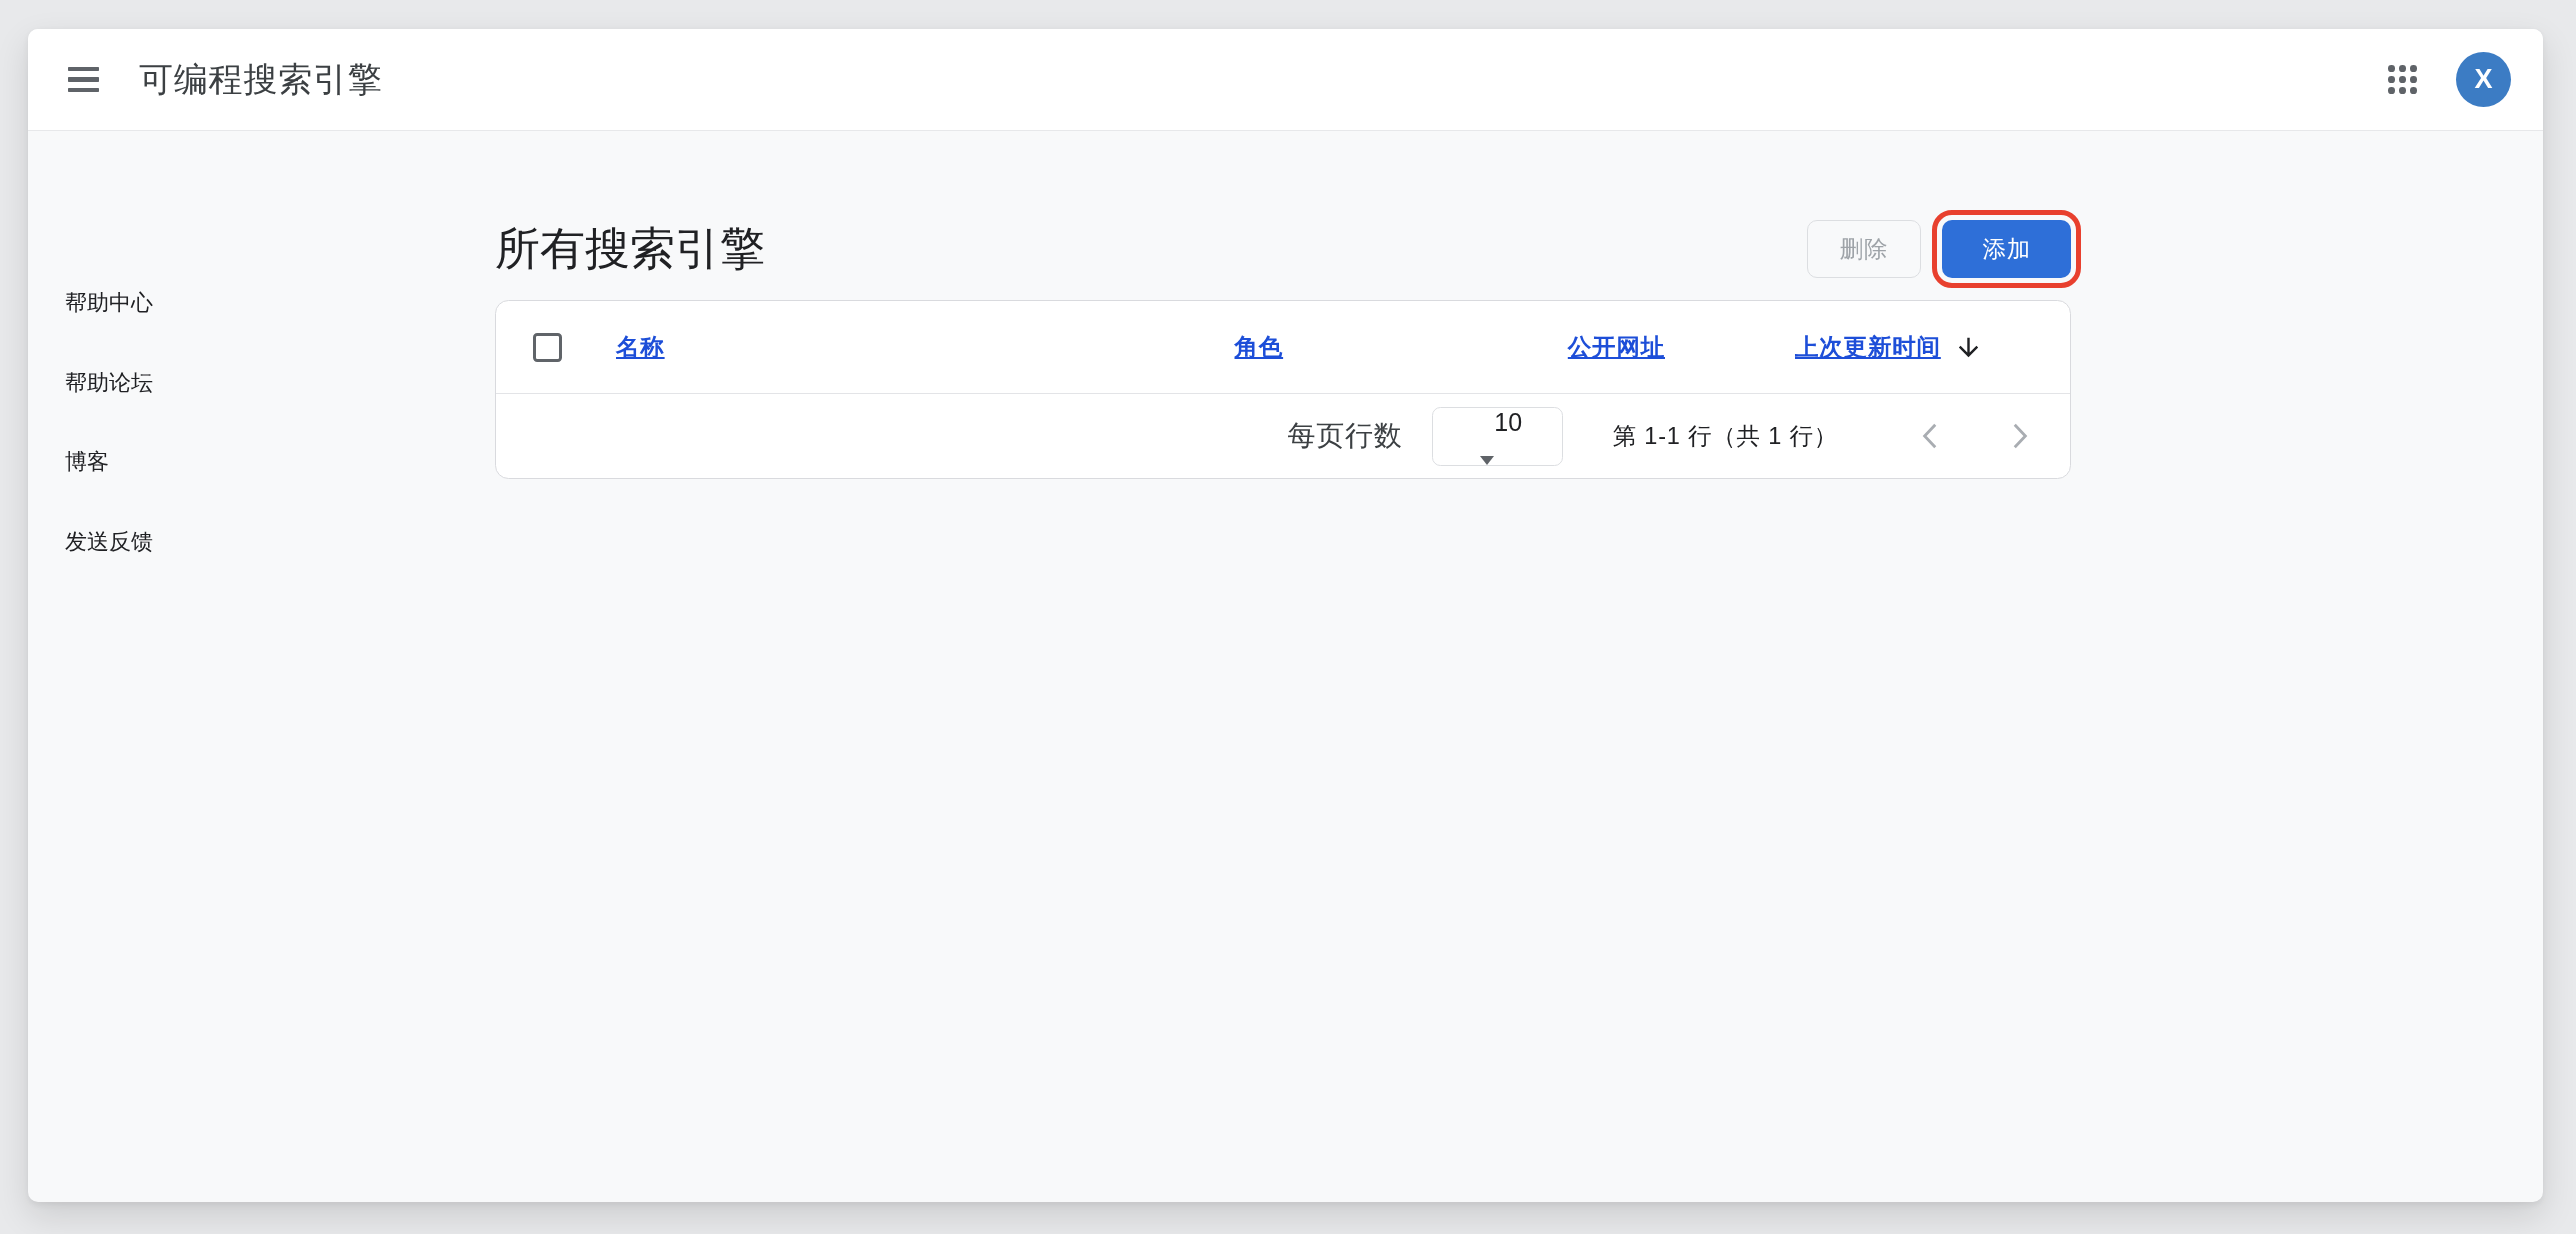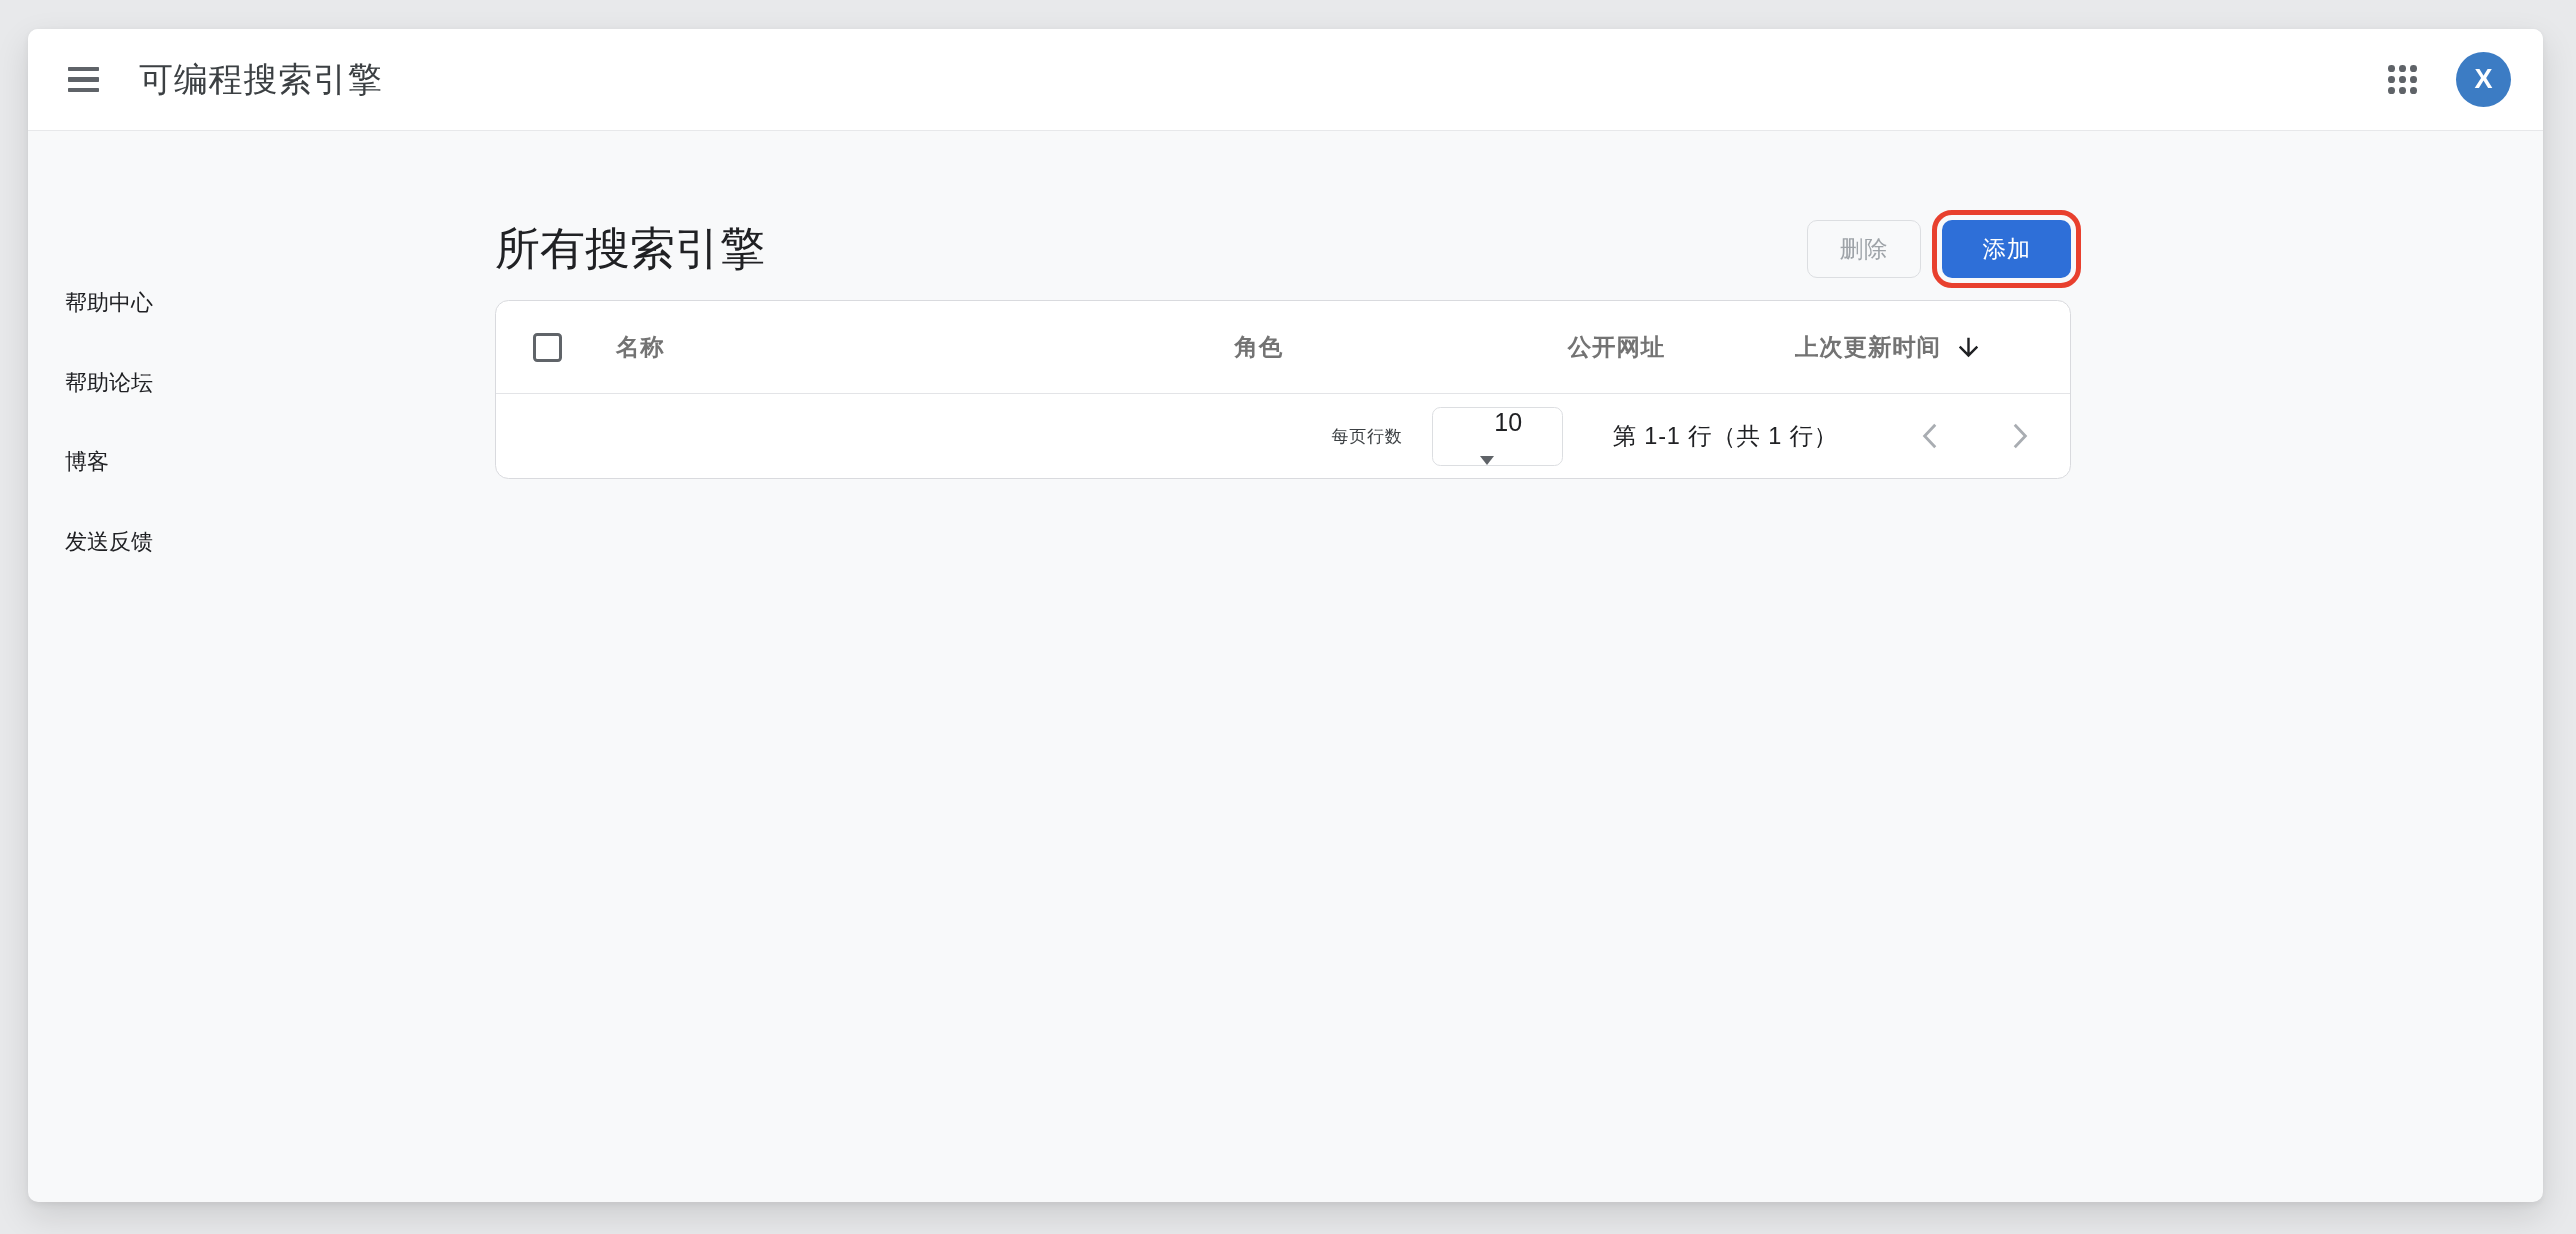--- a/index.html
+++ b/index.html
@@ -67,36 +67,36 @@
     align-items:center;
   }
   .trow.head{height:92px;border-bottom:1.7px solid #e3e4e7;}
   .trow.data{height:88px;border-bottom:1.7px solid #e3e4e7;}
   .cell{display:flex;align-items:center;}
   .cell.cb{justify-content:center;}
   .checkbox{
     width:29px;height:29px;border:3.4px solid #606469;border-radius:4.2px;
     background:#fff;box-sizing:border-box;cursor:pointer;
   }
-  .hlabel{font-size:23.5px;font-weight:bold;color:#737373;letter-spacing:0.8px;}
+  .hlabel{font-size:23.5px;font-weight:bold;color:#1d4ed8;letter-spacing:0.8px;text-decoration:underline;}
   .cell.name{padding-left:17px;}
   .cell.role{padding-left:23.5px;}
   .cell.url{padding-left:11.8px;}
   .cell.time{padding-left:29px;}
   .cell.url.icon-cell{padding-left:34px;}
   .sort-arrow{margin-left:13.5px;display:flex;align-items:center;}
   .link{font-size:25px;color:#1a73e8;text-decoration:none;cursor:pointer;}
   .cellval{font-size:25px;color:#202124;letter-spacing:0.4px;}
   .link-icon{cursor:pointer;display:flex;align-items:center;}
   
   .tfoot{
     height:84px;display:flex;align-items:center;justify-content:flex-end;
     padding-right:34px;box-sizing:border-box;
   }
-  .rpp-label{font-size:17px;color:#3c4043;margin-right:29px;letter-spacing:0.8px;}
+  .rpp-label{font-size:28px;color:#3c4043;margin-right:29px;letter-spacing:0.8px;}
   .rpp-select{
     width:131px;height:59px;border:1.7px solid #dcdee1;border-radius:8.4px;
     display:flex;align-items:center;box-sizing:border-box;cursor:pointer;
     margin-right:50px;background:#fff;flex-direction:column;
   }
   .rpp-value{font-size:25px;color:#202124;margin-left:22px;flex:1;}
   .rpp-caret{
     width:0;height:0;border-left:7.6px solid transparent;border-right:7.6px solid transparent;
     border-top:9.2px solid #5f6368;margin-right:20px;
   }

